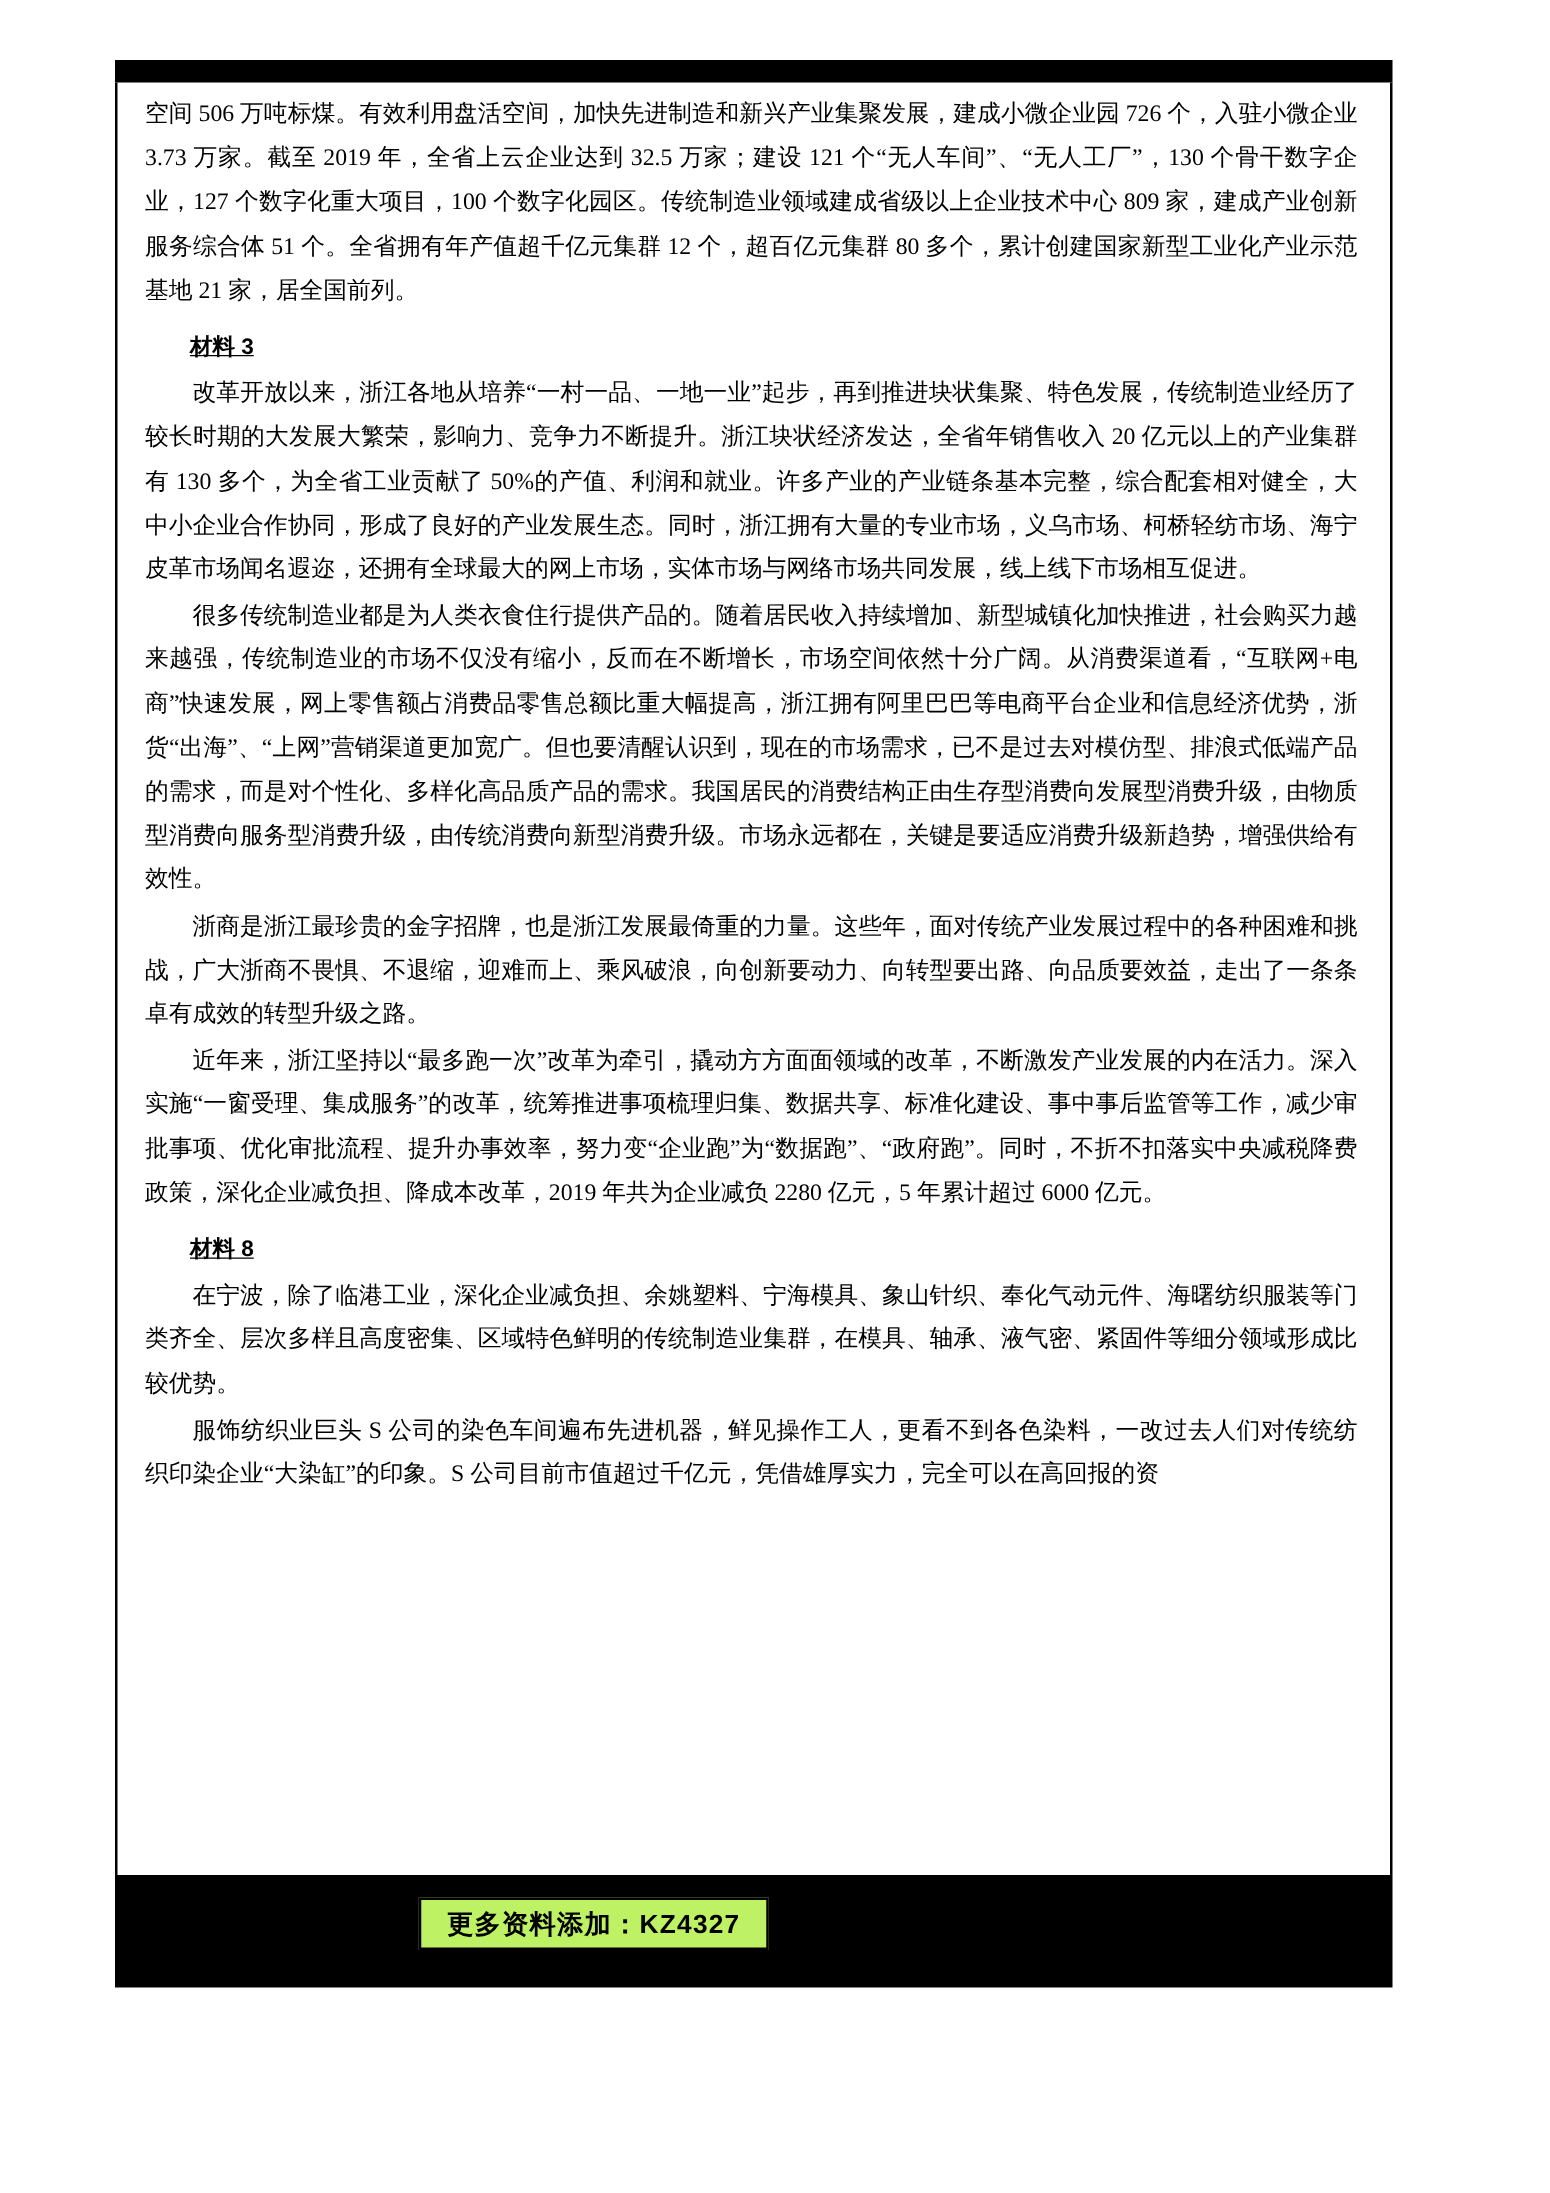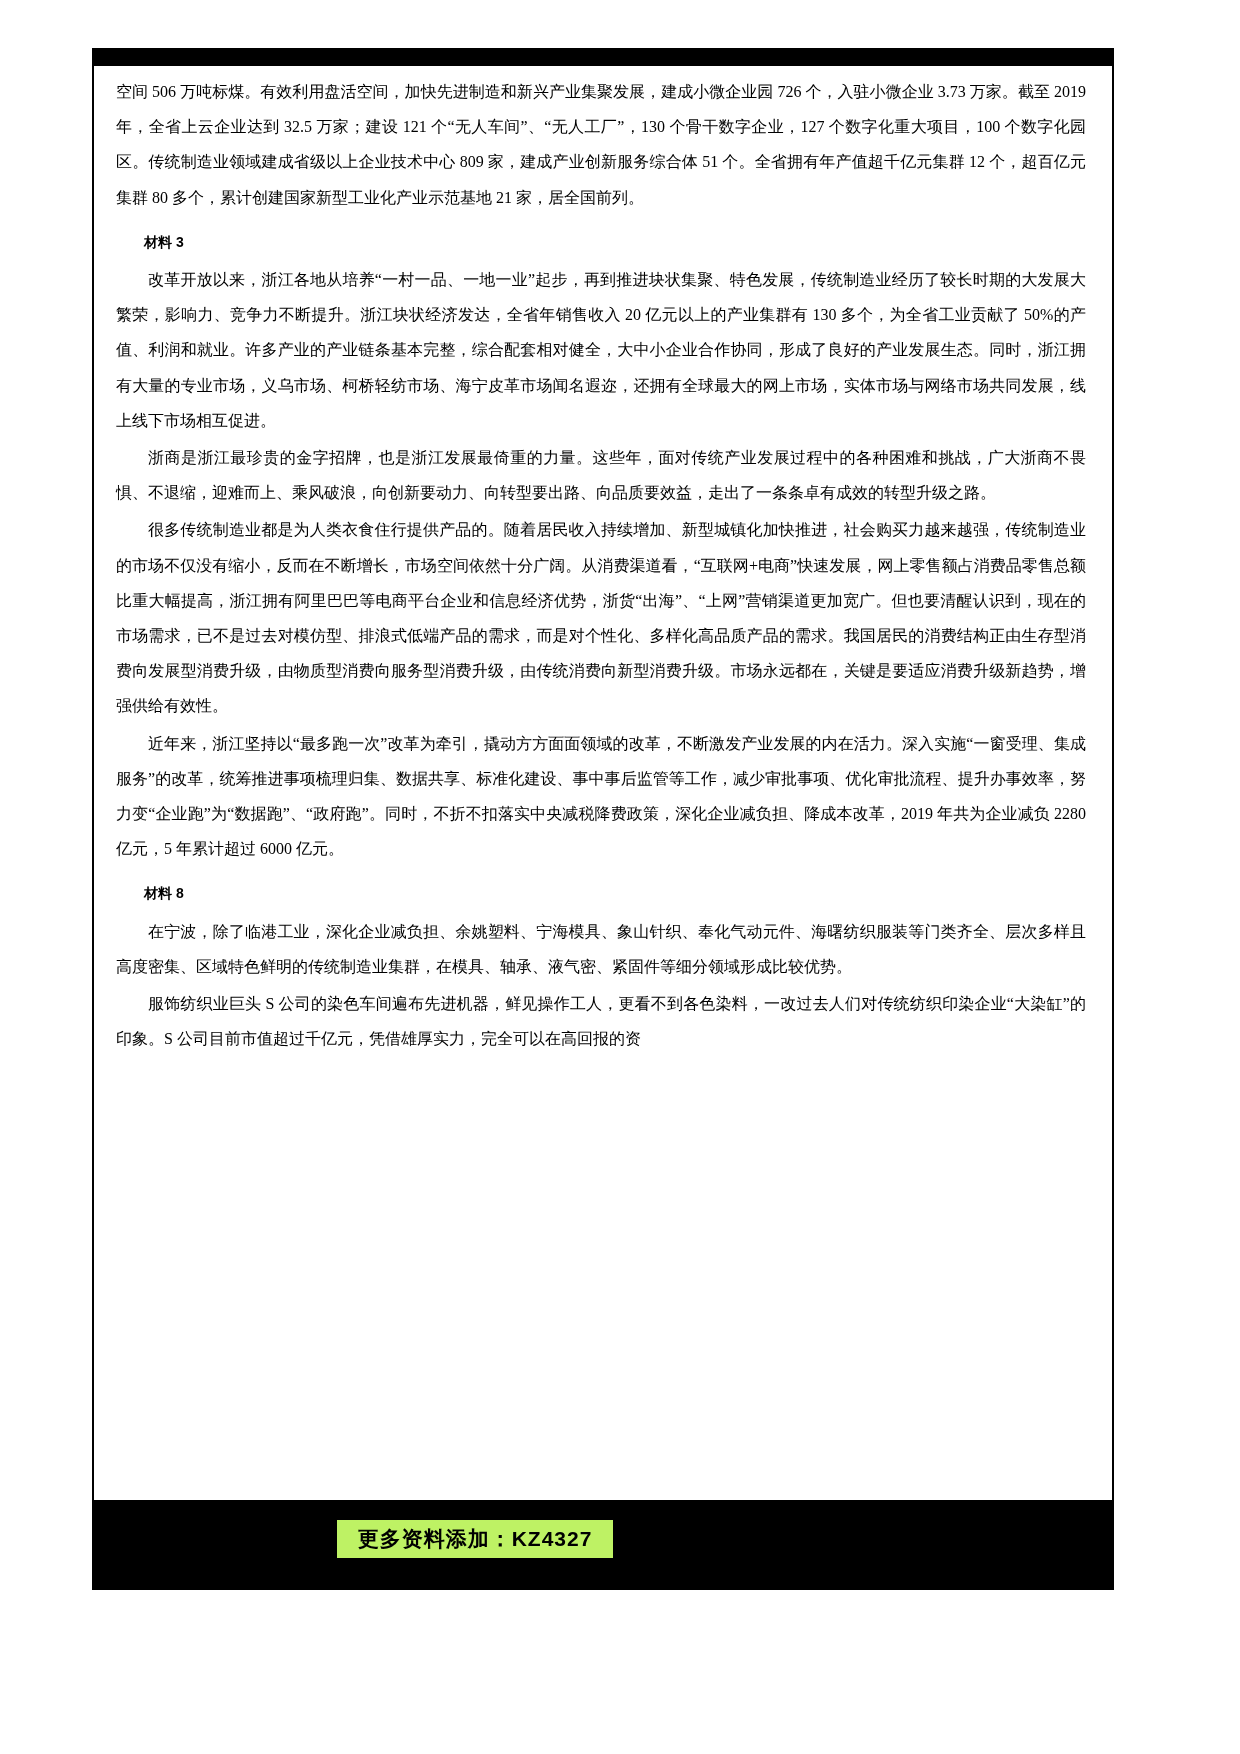--- a/index.html
+++ b/index.html
@@ -43,39 +43,40 @@
     top: 66px;
     width: 1022px;
     height: 1434px;
     border-left: 2px solid #000000;
     border-right: 2px solid #000000;
     box-sizing: border-box;
     padding: 8px 26px 0 22px;
   }
   p {
     margin: 0 0 2px 0;
-    font-size: 16px;
+    font-size: 19px;
     line-height: 35.2px;
     text-align: justify;
     text-justify: inter-ideograph;
     letter-spacing: 0px;
   }
   p.indent {
     text-indent: 2em;
   }
   p.noindent {
     text-indent: 0;
   }
   .section-head {
     margin: 10px 0 2px 0;
-    font-size: 14px;
+    font-size: 18px;
     line-height: 35.2px;
     font-weight: bold;
     text-indent: 2em;
     font-family: "Liberation Sans", sans-serif;
+    text-decoration: underline;
   }
   .footer-banner {
     position: absolute;
     left: 335px;
     top: 1518px;
     width: 280px;
     height: 42px;
     background: #bef264;
     border: 2px solid #000000;
     box-sizing: border-box;
@@ -99,22 +100,22 @@
 
   <div class="top-bar"></div>
 
   <div class="content-frame">
 
     <p class="noindent">空间 506 万吨标煤。有效利用盘活空间，加快先进制造和新兴产业集聚发展，建成小微企业园 726 个，入驻小微企业 3.73 万家。截至 2019 年，全省上云企业达到 32.5 万家；建设 121 个“无人车间”、“无人工厂”，130 个骨干数字企业，127 个数字化重大项目，100 个数字化园区。传统制造业领域建成省级以上企业技术中心 809 家，建成产业创新服务综合体 51 个。全省拥有年产值超千亿元集群 12 个，超百亿元集群 80 多个，累计创建国家新型工业化产业示范基地 21 家，居全国前列。</p>
 
     <div class="section-head">材料 3</div>
 
     <p class="indent">改革开放以来，浙江各地从培养“一村一品、一地一业”起步，再到推进块状集聚、特色发展，传统制造业经历了较长时期的大发展大繁荣，影响力、竞争力不断提升。浙江块状经济发达，全省年销售收入 20 亿元以上的产业集群有 130 多个，为全省工业贡献了 50%的产值、利润和就业。许多产业的产业链条基本完整，综合配套相对健全，大中小企业合作协同，形成了良好的产业发展生态。同时，浙江拥有大量的专业市场，义乌市场、柯桥轻纺市场、海宁皮革市场闻名遐迩，还拥有全球最大的网上市场，实体市场与网络市场共同发展，线上线下市场相互促进。</p>
+    <p class="indent">很多传统制造业都是为人类衣食住行提供产品的。随着居民收入持续增加、新型城镇化加快推进，社会购买力越来越强，传统制造业的市场不仅没有缩小，反而在不断增长，市场空间依然十分广阔。从消费渠道看，“互联网+电商”快速发展，网上零售额占消费品零售总额比重大幅提高，浙江拥有阿里巴巴等电商平台企业和信息经济优势，浙货“出海”、“上网”营销渠道更加宽广。但也要清醒认识到，现在的市场需求，已不是过去对模仿型、排浪式低端产品的需求，而是对个性化、多样化高品质产品的需求。我国居民的消费结构正由生存型消费向发展型消费升级，由物质型消费向服务型消费升级，由传统消费向新型消费升级。市场永远都在，关键是要适应消费升级新趋势，增强供给有效性。</p>
     <p class="indent">浙商是浙江最珍贵的金字招牌，也是浙江发展最倚重的力量。这些年，面对传统产业发展过程中的各种困难和挑战，广大浙商不畏惧、不退缩，迎难而上、乘风破浪，向创新要动力、向转型要出路、向品质要效益，走出了一条条卓有成效的转型升级之路。</p>
-    <p class="indent">很多传统制造业都是为人类衣食住行提供产品的。随着居民收入持续增加、新型城镇化加快推进，社会购买力越来越强，传统制造业的市场不仅没有缩小，反而在不断增长，市场空间依然十分广阔。从消费渠道看，“互联网+电商”快速发展，网上零售额占消费品零售总额比重大幅提高，浙江拥有阿里巴巴等电商平台企业和信息经济优势，浙货“出海”、“上网”营销渠道更加宽广。但也要清醒认识到，现在的市场需求，已不是过去对模仿型、排浪式低端产品的需求，而是对个性化、多样化高品质产品的需求。我国居民的消费结构正由生存型消费向发展型消费升级，由物质型消费向服务型消费升级，由传统消费向新型消费升级。市场永远都在，关键是要适应消费升级新趋势，增强供给有效性。</p>
     <p class="indent">近年来，浙江坚持以“最多跑一次”改革为牵引，撬动方方面面领域的改革，不断激发产业发展的内在活力。深入实施“一窗受理、集成服务”的改革，统筹推进事项梳理归集、数据共享、标准化建设、事中事后监管等工作，减少审批事项、优化审批流程、提升办事效率，努力变“企业跑”为“数据跑”、“政府跑”。同时，不折不扣落实中央减税降费政策，深化企业减负担、降成本改革，2019 年共为企业减负 2280 亿元，5 年累计超过 6000 亿元。</p>
 
     <div class="section-head">材料 8</div>
 
     <p class="indent">在宁波，除了临港工业，深化企业减负担、余姚塑料、宁海模具、象山针织、奉化气动元件、海曙纺织服装等门类齐全、层次多样且高度密集、区域特色鲜明的传统制造业集群，在模具、轴承、液气密、紧固件等细分领域形成比较优势。</p>
     <p class="indent">服饰纺织业巨头 S 公司的染色车间遍布先进机器，鲜见操作工人，更看不到各色染料，一改过去人们对传统纺织印染企业“大染缸”的印象。S 公司目前市值超过千亿元，凭借雄厚实力，完全可以在高回报的资</p>
 
   </div>
 
   <div class="bottom-bar"></div>

